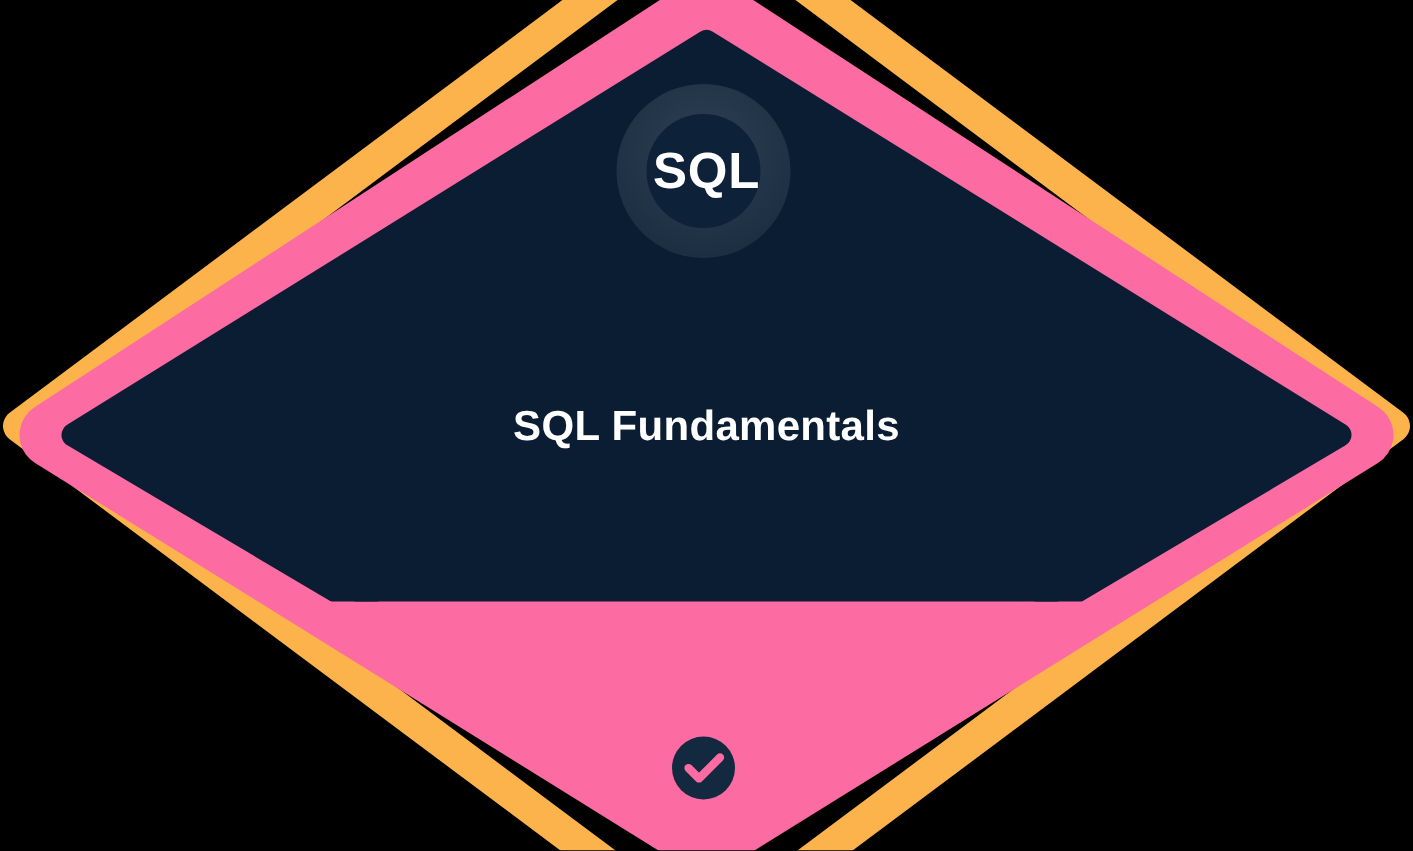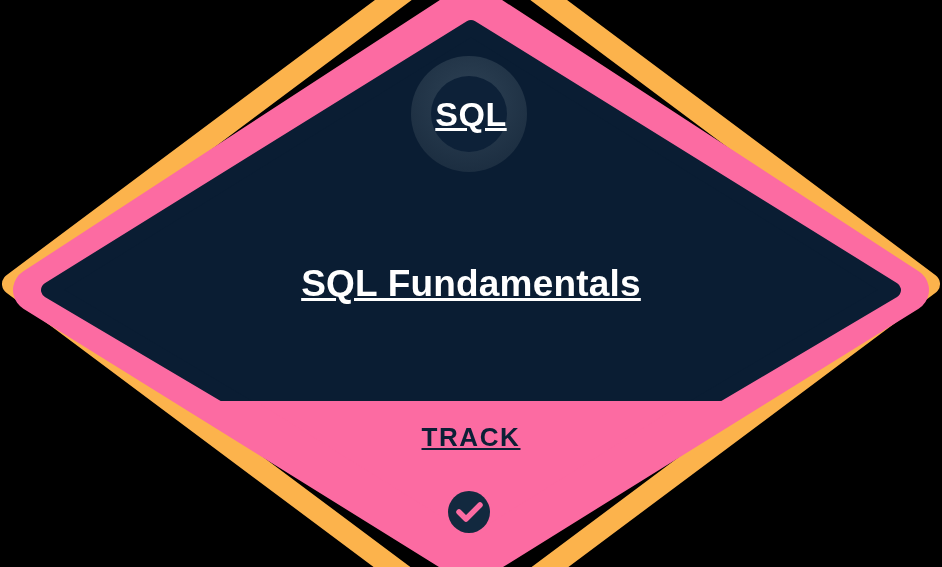--- a/index.html
+++ b/index.html
@@ -30,35 +30,34 @@
     display: block;
   }
 
   
   .overlay {
     position: absolute;
     left: 0;
     width: 942px;
     text-align: center;
     pointer-events: none;
-    text-decoration: underline;
   }
 
   #emblem-text {
     top: 94px;
     font-size: 34px;
     font-weight: bold;
     color: #ffffff;
     letter-spacing: 0.5px;
     line-height: 40px;
   }
 
   #track-title {
     top: 258px;
-    font-size: 37px;
+    font-size: 28px;
     font-weight: bold;
     color: #ffffff;
     letter-spacing: 0.2px;
     line-height: 52px;
   }
 
   #status-text {
     top: 420px;
     font-size: 26px;
     font-weight: bold;
@@ -100,16 +99,15 @@
 
     <circle cx="469" cy="512" r="21" fill="#12293f"></circle>
     <path d="M 459 512 L 466 519 L 480 505" fill="none" stroke="#fc6ba2" stroke-width="5.5" stroke-linecap="round" stroke-linejoin="round"></path>
   </svg>
 
   <div class="overlay" id="emblem-text">SQL</div>
 
   <div class="overlay" id="track-title">SQL Fundamentals</div>
 
   <div class="overlay" id="status-text">
-    <span class="status-line">TRACK</span>
   </div>
 
 </div>
 
 </body></html>

